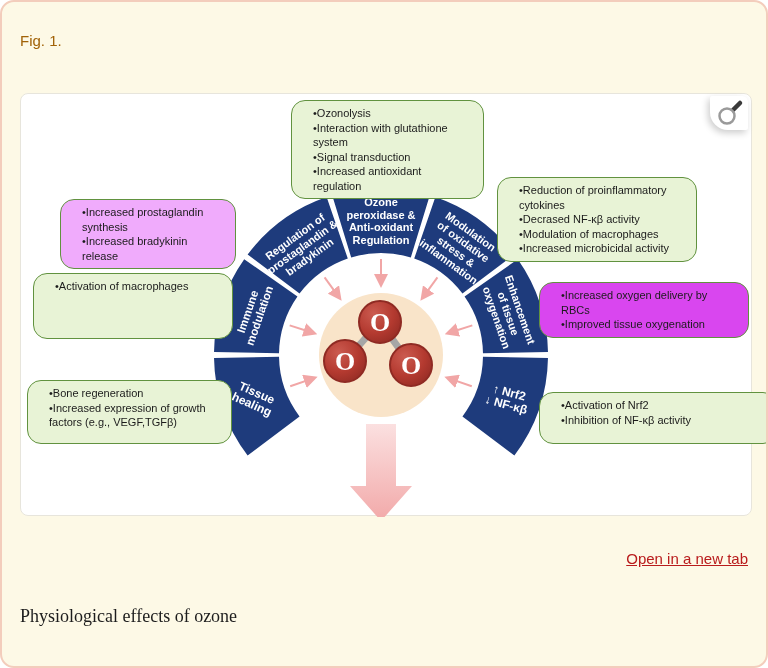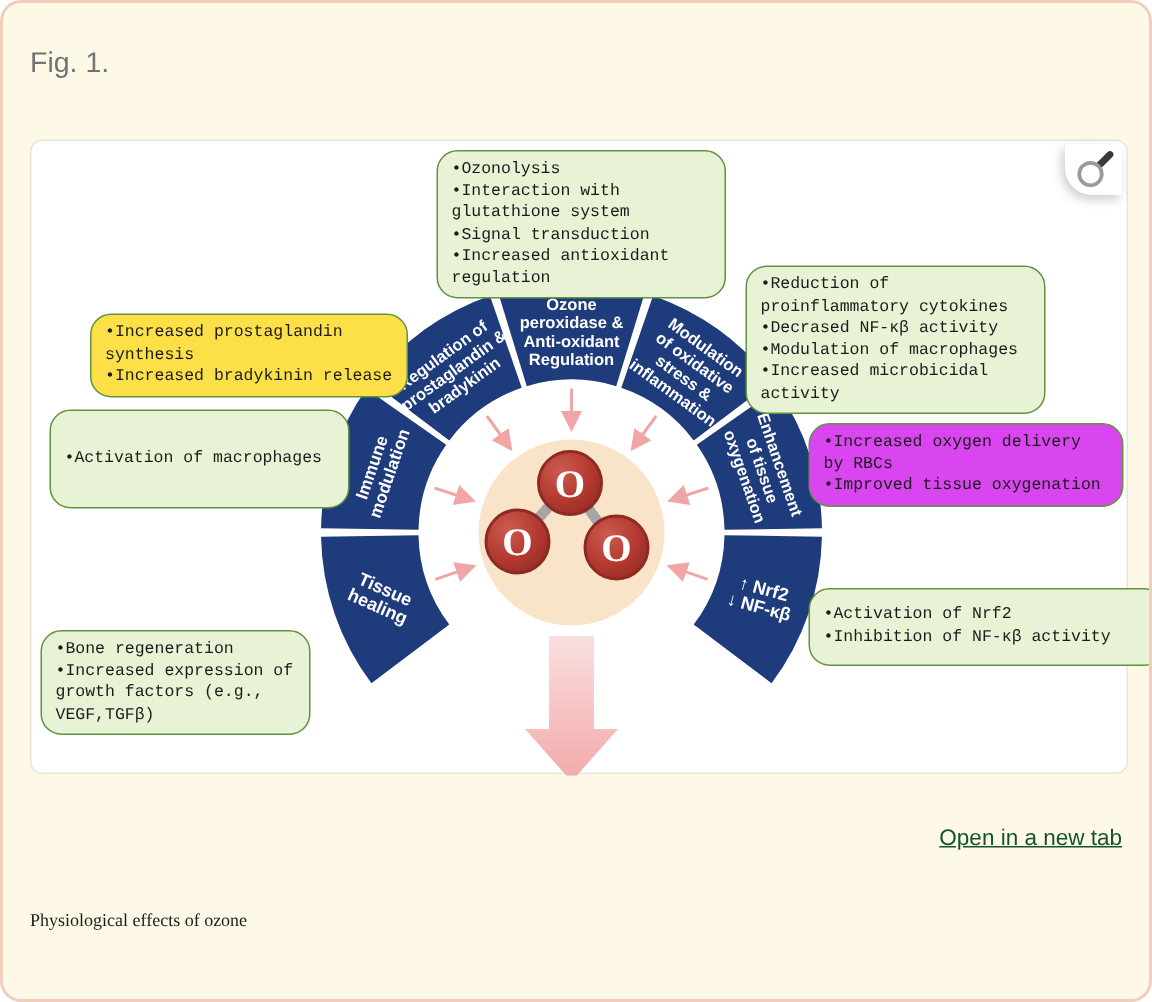--- a/index.html
+++ b/index.html
@@ -1,31 +1,31 @@
 <!DOCTYPE html>
 <html><head>
 <meta charset="utf-8">
 <style>
   html,body{margin:0;padding:0;background:#ffffff;font-family:"Liberation Sans",sans-serif;}
   .page{position:relative;width:768px;height:668px;box-sizing:border-box;
         background:#fdf9e6;border:2px solid #f3cdbc;border-radius:14px;overflow:hidden;}
-  .fig-label{position:absolute;left:18px;top:30px;font-size:19px;color:#737373;}
+  .fig-label{position:absolute;left:18px;top:30px;font-size:15px;color:#a16207;}
   .panel{position:absolute;left:18px;top:91px;width:732px;height:423px;box-sizing:border-box;
          background:#ffffff;border:1px solid #e7e5dc;border-radius:8px;}
   .zoom-btn{position:absolute;top:2px;right:3px;width:38px;height:34px;background:#fff;border:none;
             border-radius:2px 6px 2px 18px;box-shadow:-2px 3px 7px rgba(0,0,0,.20);
             display:flex;align-items:center;justify-content:center;padding:0;cursor:pointer;z-index:5;}
   .diagram-svg{position:absolute;left:0;top:0;}
-  .callout{position:absolute;box-sizing:border-box;border-radius:14px;padding:5px 9px;
+  .callout{position:absolute;box-sizing:border-box;border-radius:14px;padding:5px 21px;
            font-size:11px;line-height:1.32;color:#1b1b1b;display:flex;flex-direction:column;
-           justify-content:center;z-index:2;font-family:Liberation Mono, monospace;}
+           z-index:2;}
   .link-row{position:absolute;right:18px;top:548px;font-size:15px;}
-  .link-row a{color:#14532d;text-decoration:underline;}
+  .link-row a{color:#b91c1c;text-decoration:underline;}
   .caption{position:absolute;left:18px;top:604px;font-family:"Liberation Serif",serif;
-           font-size:12px;color:#1d1d1d;}
+           font-size:18px;color:#1d1d1d;}
 </style>
 </head>
 <body>
 
 <div class="page">
 
   <div class="fig-label">Fig. 1.</div>
 
   <div class="panel">
     <button class="zoom-btn" title="">
@@ -98,28 +98,28 @@
           <text x="390" y="280" text-anchor="middle" fill="#ffffff" font-size="26" font-weight="700" font-family="&quot;Liberation Serif&quot;,serif">O</text>
         </g>
       </svg>
 
   <div class="callout" style="left: 270px; top: 6px; width: 193px; min-height: 88px; background: rgb(232, 243, 214); border: 1.5px solid rgb(97, 146, 63);">
         <div>•Ozonolysis</div>
         <div>•Interaction with glutathione system</div>
         <div>•Signal transduction</div>
         <div>•Increased antioxidant regulation</div>
       </div>
-      <div class="callout" style="left: 39px; top: 115px; width: 212px; min-height: 52px; background: #fde047; border: 1.5px solid rgb(97, 146, 63);">
+      <div class="callout" style="left: 39px; top: 105px; width: 176px; min-height: 52px; background: #f0abfc; border: 1.5px solid rgb(97, 146, 63);">
         <div>•Increased prostaglandin synthesis</div>
         <div>•Increased bradykinin release</div>
       </div>
       <div class="callout" style="left: 12px; top: 179px; width: 200px; min-height: 66px; background: rgb(232, 243, 214); border: 1.5px solid rgb(97, 146, 63);">
         <div>•Activation of macrophages</div>
       </div>
-      <div class="callout" style="left: 6px; top: 286px; width: 180px; min-height: 64px; background: rgb(232, 243, 214); border: 1.5px solid rgb(97, 146, 63); margin-top: 40px;">
+      <div class="callout" style="left: 6px; top: 286px; width: 205px; min-height: 64px; background: rgb(232, 243, 214); border: 1.5px solid rgb(97, 146, 63);">
         <div>•Bone regeneration</div>
         <div>•Increased expression of growth factors (e.g., VEGF,TGFβ)</div>
       </div>
       <div class="callout" style="left: 476px; top: 83px; width: 200px; min-height: 82px; background: rgb(232, 243, 214); border: 1.5px solid rgb(97, 146, 63);">
         <div>•Reduction of proinflammatory cytokines</div>
         <div>•Decrased NF-κβ activity</div>
         <div>•Modulation of macrophages</div>
         <div>•Increased microbicidal activity</div>
       </div>
       <div class="callout" style="left: 518px; top: 188px; width: 210px; min-height: 52px; background: #d946ef; border: 1.5px solid rgb(97, 146, 63);">

